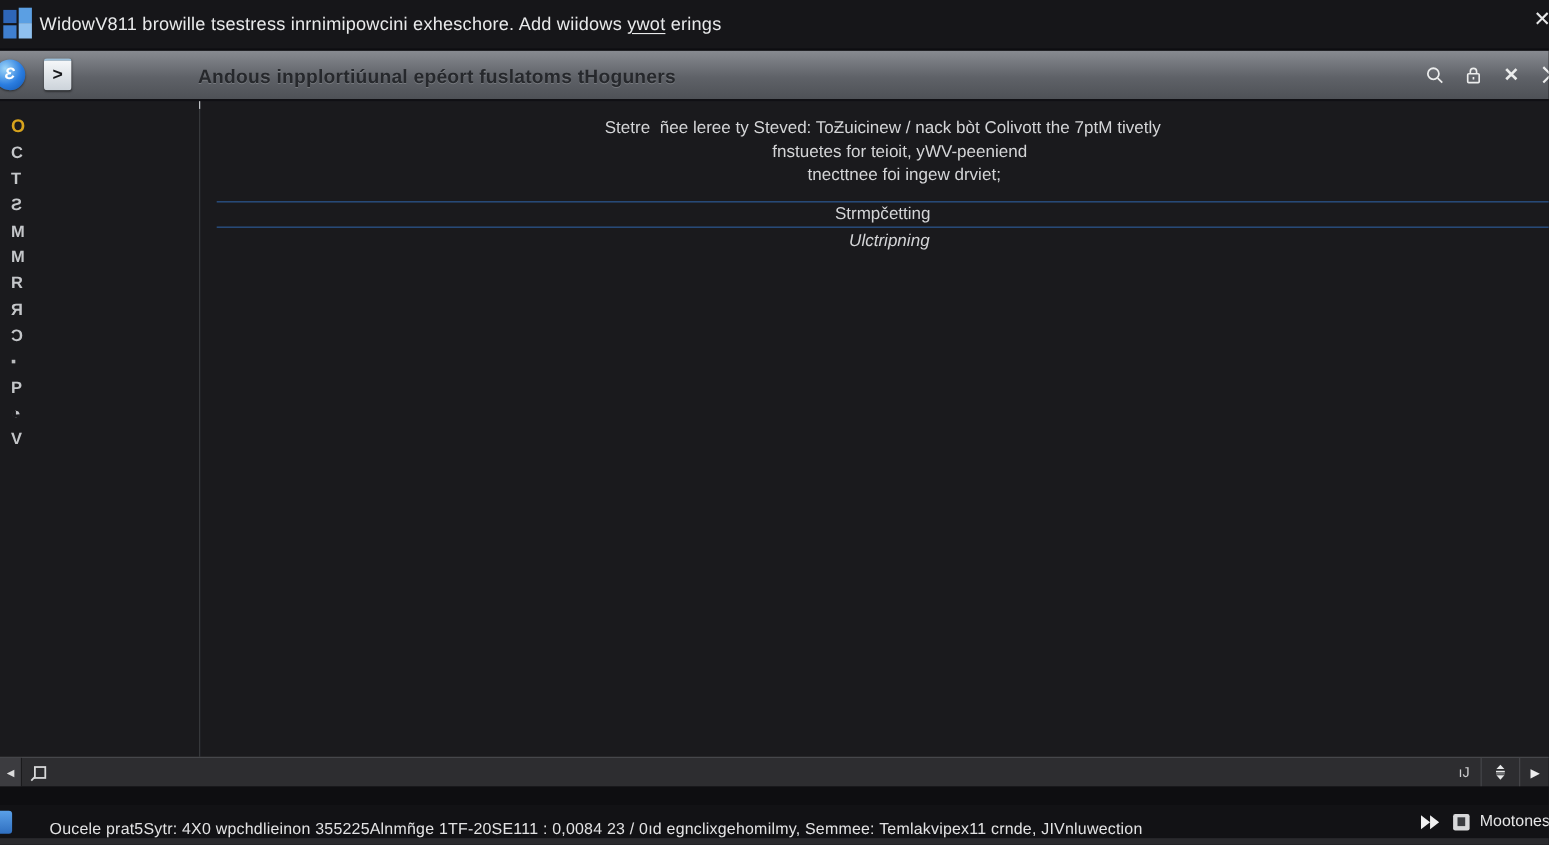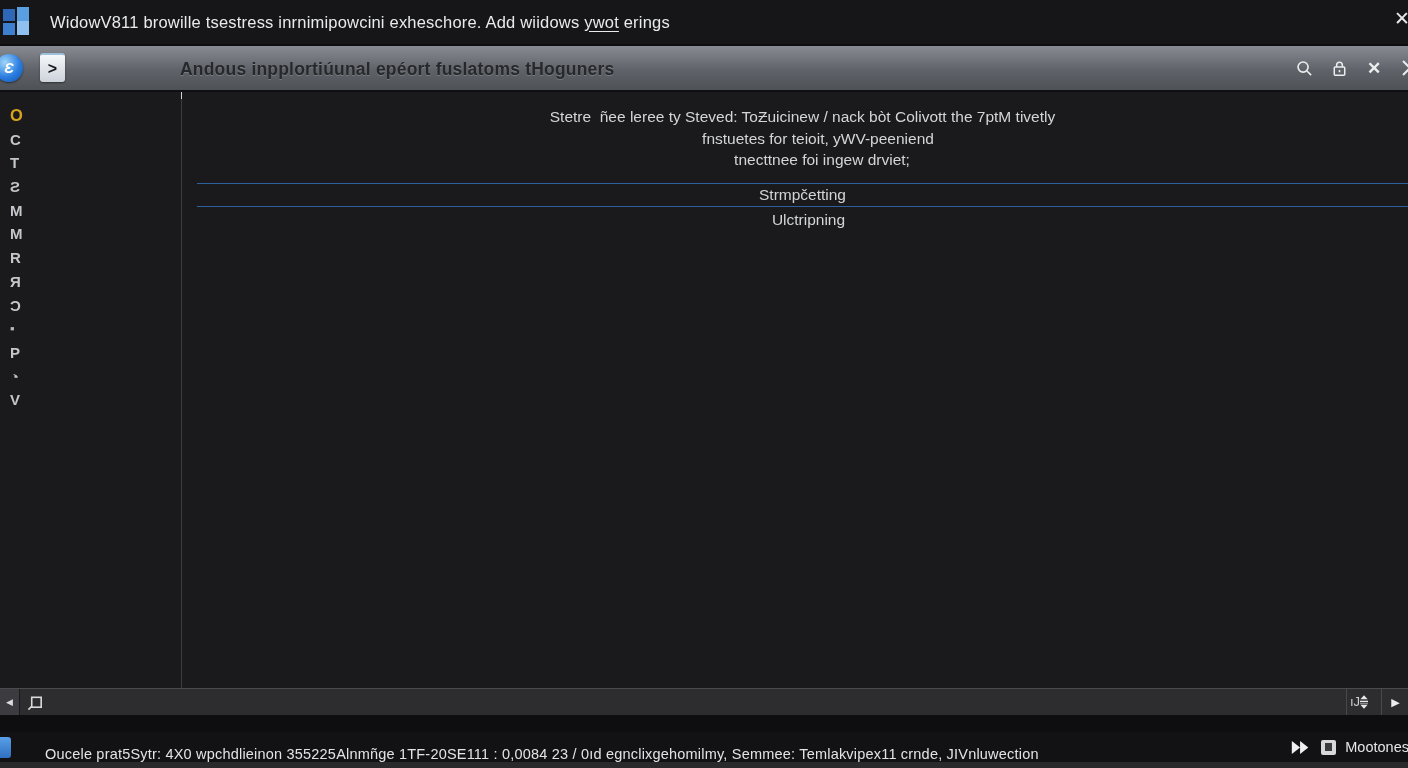--- a/index.html
+++ b/index.html
@@ -5,21 +5,21 @@
   html,body{margin:0;padding:0;}
   body{
     width:1408px;height:768px;position:relative;overflow:hidden;
     background:#1b1b1e;
     font-family:"Liberation Sans", sans-serif;
     -webkit-font-smoothing:antialiased;
   }
   
   .titlebar{
     position:absolute;top:0;left:0;width:1408px;height:44px;
-    background:#161619;display:flex;align-items:center;overflow:hidden;gap:14px;
+    background:#161619;display:flex;align-items:center;overflow:hidden;
   }
   .winlogo{
     width:26px;height:26px;margin-left:3px;flex:0 0 auto;
     display:grid;grid-template-columns:12px 12px;grid-template-rows:12px 12px;gap:2px;
   }
   .winlogo i{display:block;}
   .winlogo i:nth-child(1){background:#2e66b8;}
   .winlogo i:nth-child(2){background:#5b9fe3;margin-top:-2px;}
   .winlogo i:nth-child(3){background:#3f7fd0;}
   .winlogo i:nth-child(4){background:#8fc0ef;margin-top:-2px;}
@@ -77,33 +77,33 @@
   .content{position:absolute;left:181px;top:0;right:0;}
   .cline{color:#d4d5d7;font-size:15.5px;line-height:21.5px;white-space:pre;text-align:center;}
   .l1{margin:14px 0 0 16px;}
   .l2{margin-left:47px;}
   .l3{margin-left:55px;}
   .sel-row{
     margin:12px 0 0 16px;
     border-top:1px solid #2e5f9f;border-bottom:1px solid #2e5f9f;
     padding:0 0 1px 0;
   }
-  .row2{margin:2px 0 0 28px;}
+  .row2{margin:2px 0 0 28px;font-style:italic;}
   
   .hscroll{
     position:absolute;top:688px;left:0;width:1408px;height:27px;
     background:#2d2d30;border-top:1px solid #4a4b4f;box-sizing:border-box;
   }
   .hs-left{
     position:absolute;left:0;top:0;width:19px;height:26px;background:#3c3c40;
     border-right:1px solid #1a1a1c;color:#dcdcdd;font-size:9px;
     display:flex;align-items:center;justify-content:center;
   }
   .hs-zoom{position:absolute;left:27px;top:5px;width:17px;height:17px;}
-  .hs-label{position:absolute;right:48px;top:0;height:26px;line-height:26px;color:#cfcfd1;font-size:13px;}
+  .hs-label{position:absolute;right:72px;top:0;height:26px;line-height:26px;color:#cfcfd1;font-size:13px;}
   .hs-stack{
     position:absolute;right:26px;top:0;width:34px;height:26px;
     border-left:1px solid #47484c;border-right:1px solid #47484c;
     display:flex;align-items:center;justify-content:center;
   }
   .hs-play{
     position:absolute;right:0;top:0;width:25px;height:26px;
     color:#ededee;font-size:11px;display:flex;align-items:center;justify-content:center;
   }
   

